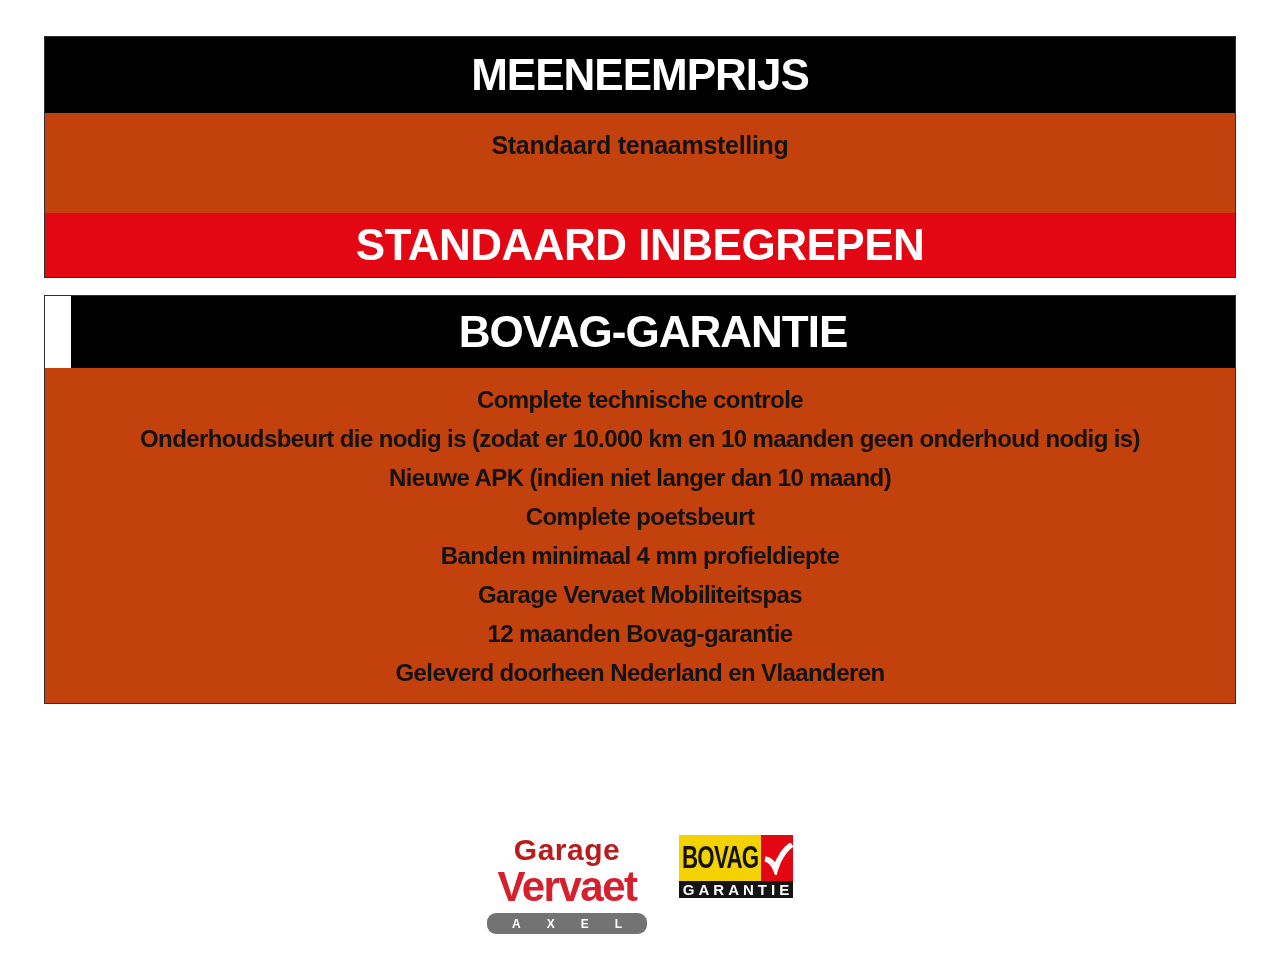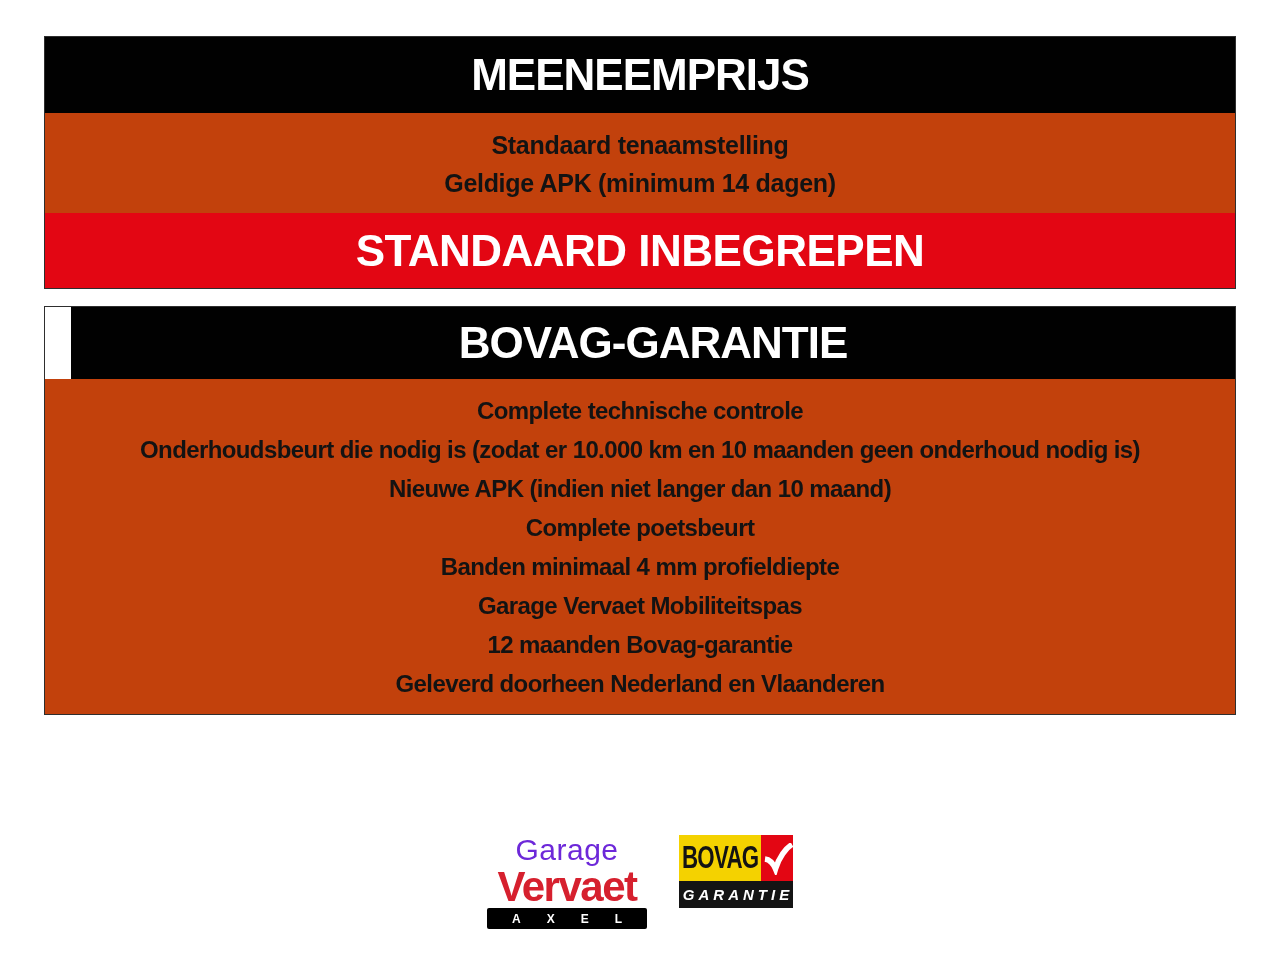--- a/index.html
+++ b/index.html
@@ -57,21 +57,21 @@
     box-sizing: border-box;
     padding-top: 12px;
     font-size: 24px;
     line-height: 39px;
     letter-spacing: -0.6px;
   }
   .card-body p { margin: 0; }
   .banner {
     background: #e30613;
     color: #ffffff;
-    height: 75px;
+    height: 64px;
     display: flex;
     align-items: center;
     justify-content: center;
     font-weight: 700;
     font-size: 44px;
     letter-spacing: -0.5px;
   }
   .price-banner { font-size: 46px; letter-spacing: 0; }
 
   
@@ -85,35 +85,36 @@
     align-items: flex-start;
     gap: 32px;
   }
   .garage-logo {
     width: 160px;
     text-align: center;
     line-height: 1;
   }
   .garage-top {
     font-size: 30px;
-    font-weight: 400;
-    color: #6d28d9;
+    font-weight: 700;
+    color: #b91c1c;
     letter-spacing: 0.5px;
   }
   .garage-name {
     margin-top: 1px;
     font-size: 42px;
     font-weight: 700;
     color: #d6202e;
     letter-spacing: -1.5px;
   }
   .garage-pill {
+    margin-top: 5px;
     height: 21px;
-    background: #000000;
-    border-radius: 2px;
+    background: #737373;
+    border-radius: 9px;
     display: flex;
     align-items: center;
     justify-content: center;
     color: #ffffff;
     font-size: 12px;
     font-weight: 700;
     letter-spacing: 26px;
     padding-left: 26px;
     overflow: hidden;
   }
@@ -146,46 +147,44 @@
     background: #e30613;
     position: relative;
     overflow: visible;
   }
   .bovag-red svg {
     position: absolute;
     left: 2px;
     top: 8px;
   }
   .bovag-bottom {
-    height: 27px;
+    height: 17px;
     background: #141414;
     color: #ffffff;
     display: flex;
     align-items: center;
     justify-content: center;
     font-size: 15px;
     font-weight: 700;
     letter-spacing: 4px;
     padding-left: 4px;
-    font-style: italic;
   }
 </style>
 </head>
 <body>
 
 <div class="canvas">
   <div class="poster">
 
     <section class="card">
       <header class="card-header h76">
         <span>MEENEEMPRIJS</span>
       </header>
       <div class="card-body body-intro">
         <p>Standaard tenaamstelling</p>
-        <p>Geldige APK (minimum 14 dagen)</p>
       </div>
       <footer class="banner">
         <span>STANDAARD INBEGREPEN</span>
       </footer>
     </section>
 
     <section class="card">
       <header class="card-header h72">
         <span>BOVAG-GARANTIE</span>
       </header>

